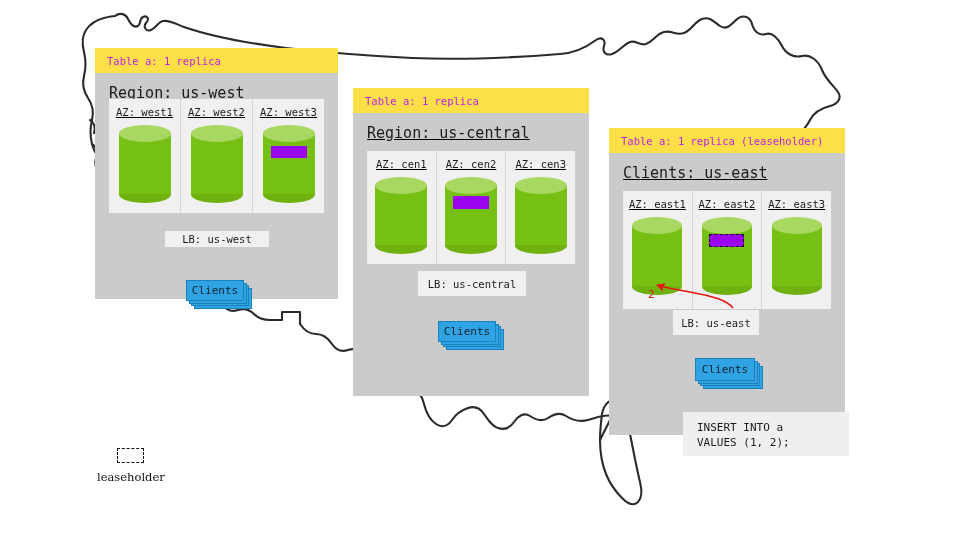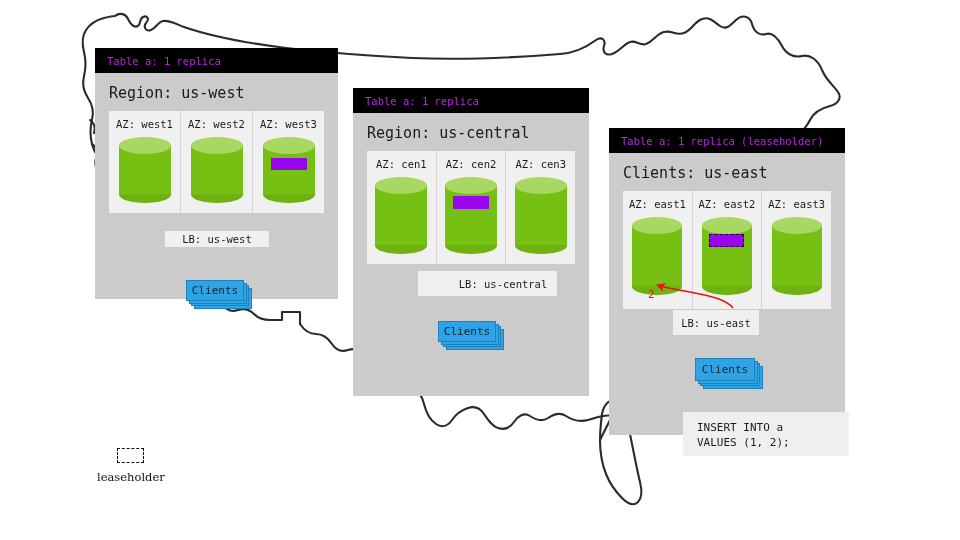--- a/index.html
+++ b/index.html
@@ -20,29 +20,30 @@
       radial-gradient(circle at 19px 27px, rgba(255,255,255,.8) .9px, transparent 1.1px),
       radial-gradient(circle at 45px 35px, rgba(255,255,255,.75) .9px, transparent 1.1px),
       radial-gradient(circle at 3px 41px, rgba(255,255,255,.7) .9px, transparent 1.1px),
       radial-gradient(circle at 39px 18px, rgba(255,255,255,.6) .8px, transparent 1.0px);
     background-size:54px 48px,54px 48px,54px 48px,54px 48px,54px 48px,54px 48px;
   }
 
   
   .region{position:absolute;}
   .region-head{
-    background:#000000;width:100%;box-sizing:border-box;
+    background:#fde047;width:100%;box-sizing:border-box;
     padding:7px 12px 6px 12px;
   }
   .region-head-text{
     color:#c020e8;font-size:10.5px;letter-spacing:0px;white-space:nowrap;
   }
   .region-body{
     background:#cbcbcb;width:100%;box-sizing:border-box;padding:0;
     position:relative;
+    text-decoration:underline;
   }
   .region-title{
     color:#1a1a1a;font-size:15px;padding:11px 0 9px 14px;white-space:nowrap;
   }
   .az-row{display:flex;background:#f0f0f0;margin:0 14px;}
   .az{
     flex:1;background:#f0f0f0;border-right:1px solid #d3d3d3;
     display:flex;flex-direction:column;align-items:center;
     padding:7px 0 10px 0;position:relative;
   }
@@ -190,21 +191,21 @@
     </g>
   </svg>
 
   <div class="region" style="left:95px;top:48px;width:243px;">
     <div class="region-head speck">
       <div class="region-head-text">Table a: 1 replica</div>
     </div>
     <div class="region-body speck" style="height:226px;">
       <div class="region-title">Region: us-west</div>
 
-      <div class="az-row" style="height:102px;">
+      <div class="az-row" style="height:102px;align-items:flex-end;">
         <div class="az speck">
           <div class="az-label">AZ: west1</div>
           <div class="cyl" style="width:52px;height:78px;">
             <div class="cyl-bot"></div>
             <div class="cyl-body"></div>
             <div class="cyl-top"></div>
           </div>
         </div>
         <div class="az speck">
           <div class="az-label">AZ: west2</div>
@@ -269,21 +270,21 @@
           <div class="az-label">AZ: cen3</div>
           <div class="cyl" style="width:52px;height:78px;">
             <div class="cyl-bot"></div>
             <div class="cyl-body"></div>
             <div class="cyl-top"></div>
           </div>
         </div>
       </div>
     </div>
 
-    <div class="lb speck" style="left:65px;top:183px;width:108px;height:25px;padding-left:31px;">
+    <div class="lb speck" style="left:65px;top:183px;width:108px;height:25px;">
       <span>LB: us-central</span>
     </div>
 
     <div class="clients" style="left:85px;top:233px;width:66px;height:28px;">
       <div class="card" style="left:8px;top:8px;width:56px;height:19px;"></div>
       <div class="card" style="left:5px;top:5px;width:56px;height:19px;"></div>
       <div class="card" style="left:2.5px;top:2.5px;width:56px;height:19px;"></div>
       <div class="card top" style="left:0;top:0;width:56px;height:19px;">
         <span>Clients</span>
       </div>

